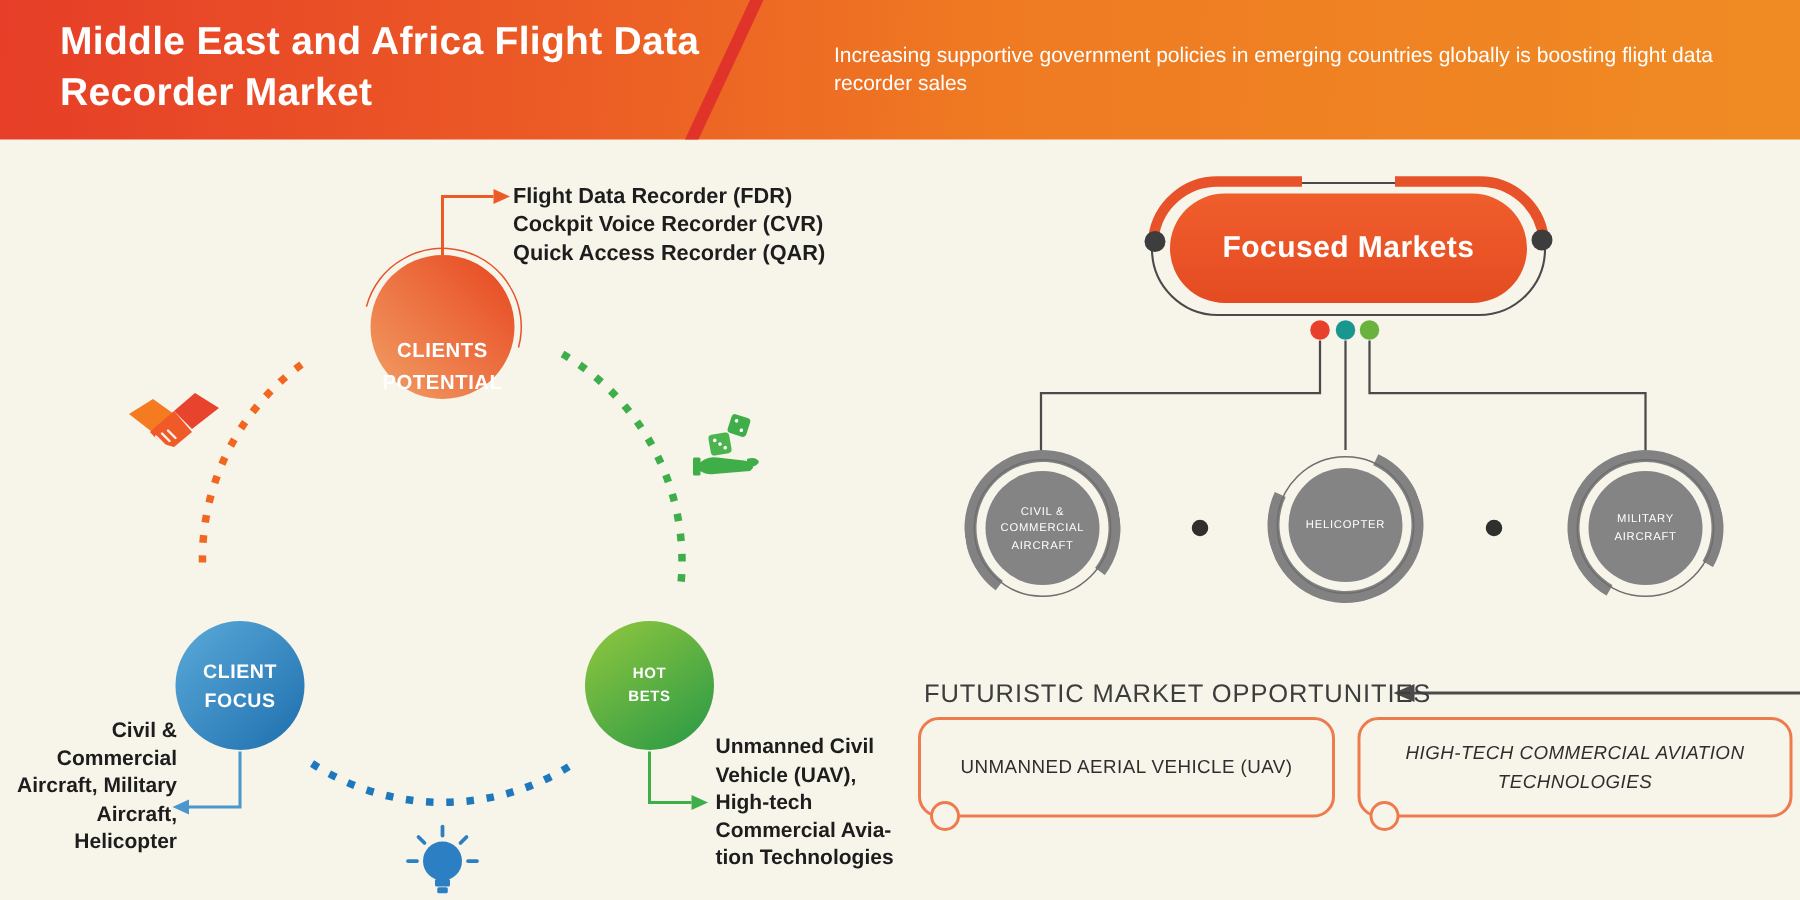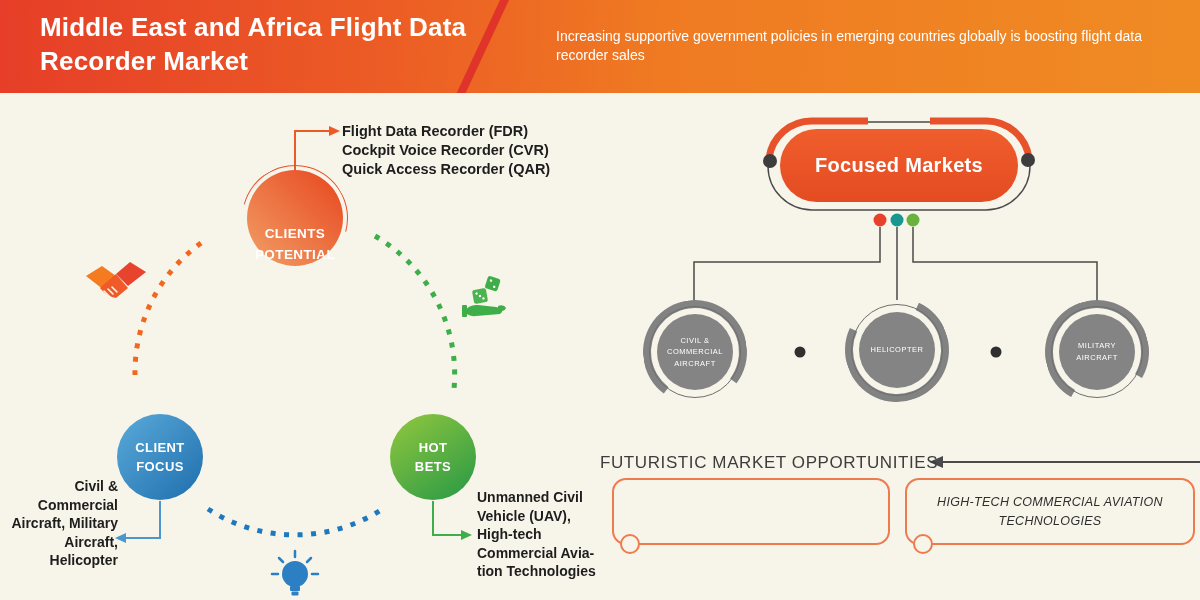--- a/index.html
+++ b/index.html
@@ -25,21 +25,21 @@
 
   .node{position:absolute;border-radius:50%;display:flex;align-items:center;justify-content:center;
     color:#fff;font-weight:bold;text-align:center;letter-spacing:.4px;}
   .node-orange{left:247px;top:170px;width:96px;height:96px;font-size:13.5px;line-height:1.55;
     background:linear-gradient(45deg,#f2a066 0%,#e84e26 90%);align-items:flex-end;}
   .node-orange::after{content:"";position:absolute;inset:-5px;border-radius:50%;
     border:1.5px solid transparent;border-top-color:#e8522a;border-right-color:#e8522a;
     transform:rotate(-30deg);}
   .node-blue{left:117px;top:414px;width:86px;height:86px;font-size:13px;line-height:1.5;
     background:linear-gradient(135deg,#58a7d7 5%,#2171b0 95%);}
-  .node-green{left:390px;top:414px;width:86px;height:86px;font-size:13px;line-height:1.5;
+  .node-green{left:390px;top:414px;width:86px;height:86px;font-size:10px;line-height:1.5;
     background:linear-gradient(145deg,#8ac43f 8%,#2f9c45 92%);}
 
   .anno{position:absolute;color:#1d1d1d;font-weight:600;}
   .anno-fdr{left:342px;top:122px;font-size:14.5px;line-height:19px;}
   .anno-civil{left:8px;top:477px;width:110px;text-align:right;font-size:14px;line-height:18.5px;}
   .anno-uav{left:477px;top:488px;width:140px;font-size:14px;line-height:18.5px;}
 
   .icon-abs{position:absolute;pointer-events:none;}
 
   
@@ -53,21 +53,21 @@
   .seg-arc{position:absolute;inset:0;border-radius:50%;border:8px solid #828282;border-bottom-color:transparent;}
   .seg-ring{position:absolute;inset:6px;border-radius:50%;border:1px solid #6e6e6e;}
   .seg-core{position:absolute;inset:14px;border-radius:50%;background:#848484;
     display:flex;align-items:center;justify-content:center;text-align:center;
     color:#fff;font-size:7.5px;letter-spacing:.5px;line-height:1.55;font-weight:500;}
   .seg1{left:643px;top:300px;} .seg1 .seg-arc{transform:rotate(-8deg);}
   .seg2{left:845px;top:298px;} .seg2 .seg-arc{transform:rotate(160deg);}
   .seg3{left:1045px;top:300px;text-decoration:underline;} .seg3 .seg-arc{transform:rotate(-15deg);}
 
   
-  .fut-head{position:absolute;left:600px;top:453px;font-size:17px;color:#3d3d3d;
+  .fut-head{position:absolute;left:616px;top:453px;font-size:17px;color:#3d3d3d;
     letter-spacing:.6px;font-weight:400;}
   .fut-box{position:absolute;top:478px;height:67px;border:2px solid #ee7b4e;border-radius:14px;
     box-sizing:border-box;display:flex;align-items:center;justify-content:center;text-align:center;
     color:#2e2e2e;font-size:12.5px;font-weight:500;letter-spacing:.3px;line-height:1.5;}
   .fut-box1{left:612px;width:278px;}
   .fut-box2{left:905px;width:290px;padding:0 28px;font-style:italic;}
   .fut-knob{position:absolute;left:6px;bottom:-11px;width:20px;height:20px;border-radius:50%;
     background:#f7f4ea;border:2px solid #ee7b4e;box-sizing:border-box;}
 </style>
 </head>
@@ -207,18 +207,19 @@
 <div class="seg seg3">
   <div class="seg-arc"></div>
   <div class="seg-ring"></div>
   <div class="seg-core">
       <span class="pre">MILITARY AIRCRAFT</span>
     </div>
 </div>
 
 <div class="fut-head">FUTURISTIC MARKET OPPORTUNITIES</div>
 <div class="fut-box fut-box1">
+  <span>UNMANNED AERIAL VEHICLE (UAV)</span>
   <div class="fut-knob"></div>
 </div>
 <div class="fut-box fut-box2">
   <span>HIGH-TECH COMMERCIAL AVIATION TECHNOLOGIES</span>
   <div class="fut-knob"></div>
 </div>
 
 </body></html>

